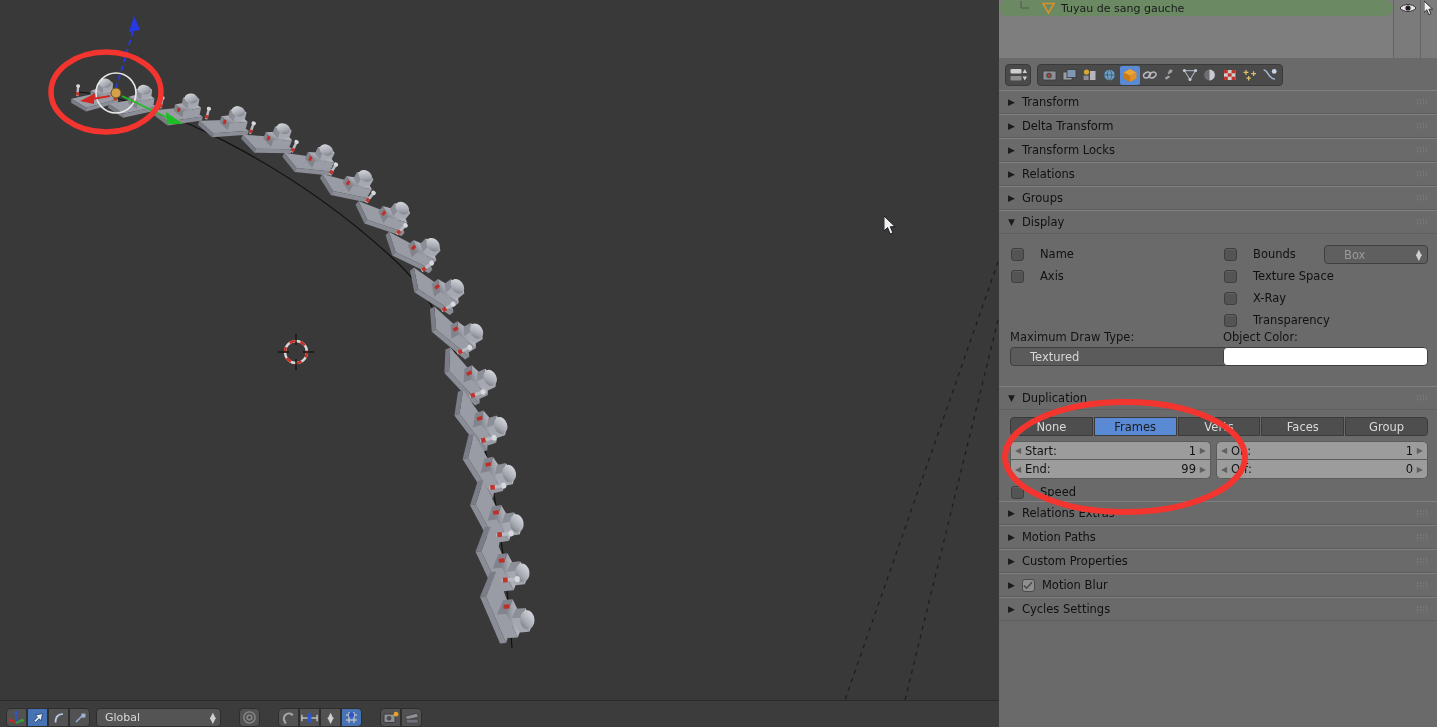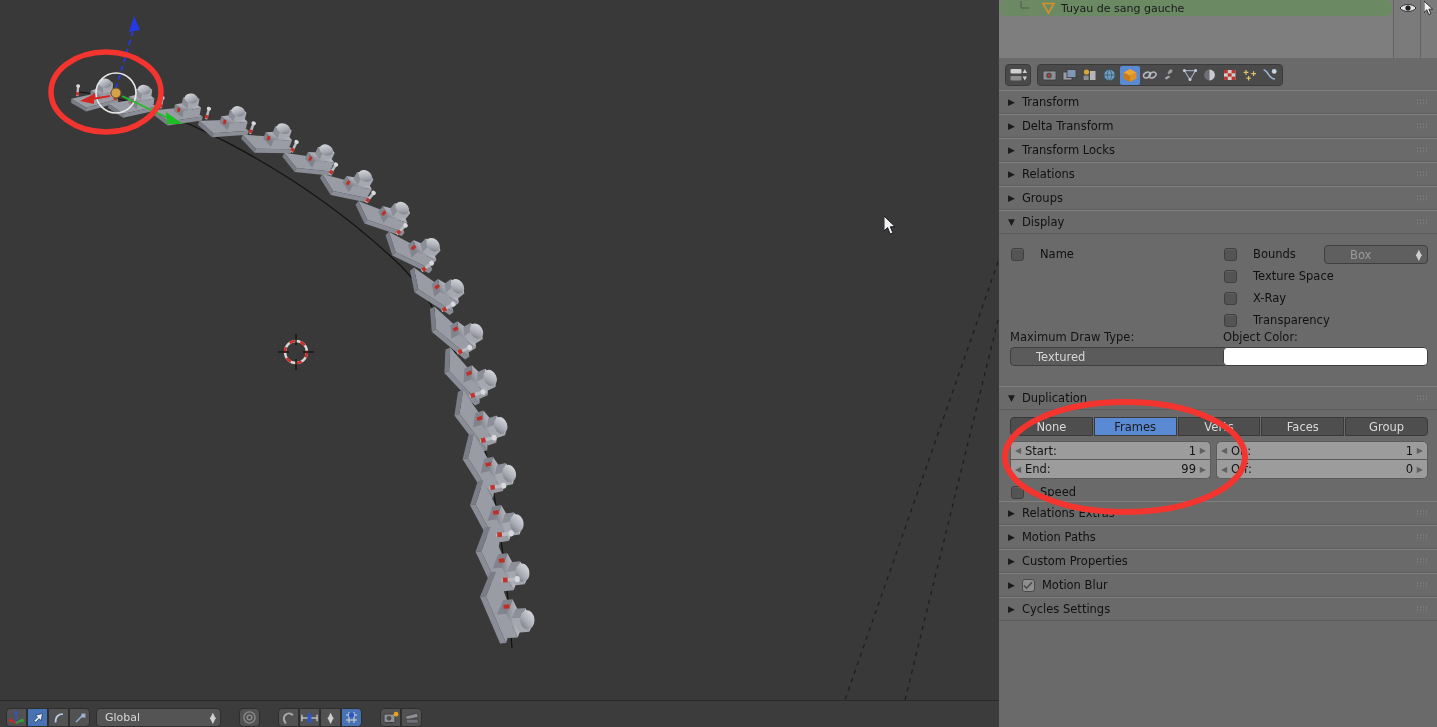--- a/index.html
+++ b/index.html
@@ -135,21 +135,21 @@
     box-shadow: inset 0 1px 0 rgba(255,255,255,.07);
     flex: 0 0 auto;
   }
   .chkrow { display: flex; align-items: center; gap: 16px; height: 22px; color: #111; font-size: 11.5px; }
 
   .label-small { color: #141414; font-size: 11.5px; }
 
   .dropdown {
     height: 19px; background: #5b5b5b; border: 1px solid #3f3f3f; border-radius: 4px;
     color: #d6d6d6; font-size: 11.5px;
-    display: flex; align-items: center; padding-left: 25px;
+    display: flex; align-items: center; padding-left: 19px;
     position: relative;
   }
   .dropdown .updown {
     position: absolute; right: 5px; top: 50%; transform: translateY(-50%);
     display: flex; flex-direction: column; line-height: 5px; font-size: 8px; color: #d0d0d0;
   }
   .colorfield {
     height: 19px; background: #ffffff; border: 1px solid #3f3f3f; border-radius: 4px;
   }
 
@@ -598,20 +598,24 @@
         <span class="grip"></span>
       </div>
 
       <div class="panel-body" style="height:152px;">
 
         <div style="position:absolute; left:12px; top:9px; width:200px;">
           <div class="chkrow">
             <span class="chk"></span>
             <span>Name</span>
           </div>
+          <div class="chkrow">
+            <span class="chk"></span>
+            <span>Axis</span>
+          </div>
         </div>
 
         <div style="position:absolute; left:225px; top:9px; width:180px;">
           <div class="chkrow">
             <span class="chk"></span>
             <span>Bounds</span>
           </div>
           <div class="chkrow">
             <span class="chk"></span>
             <span>Texture Space</span>

